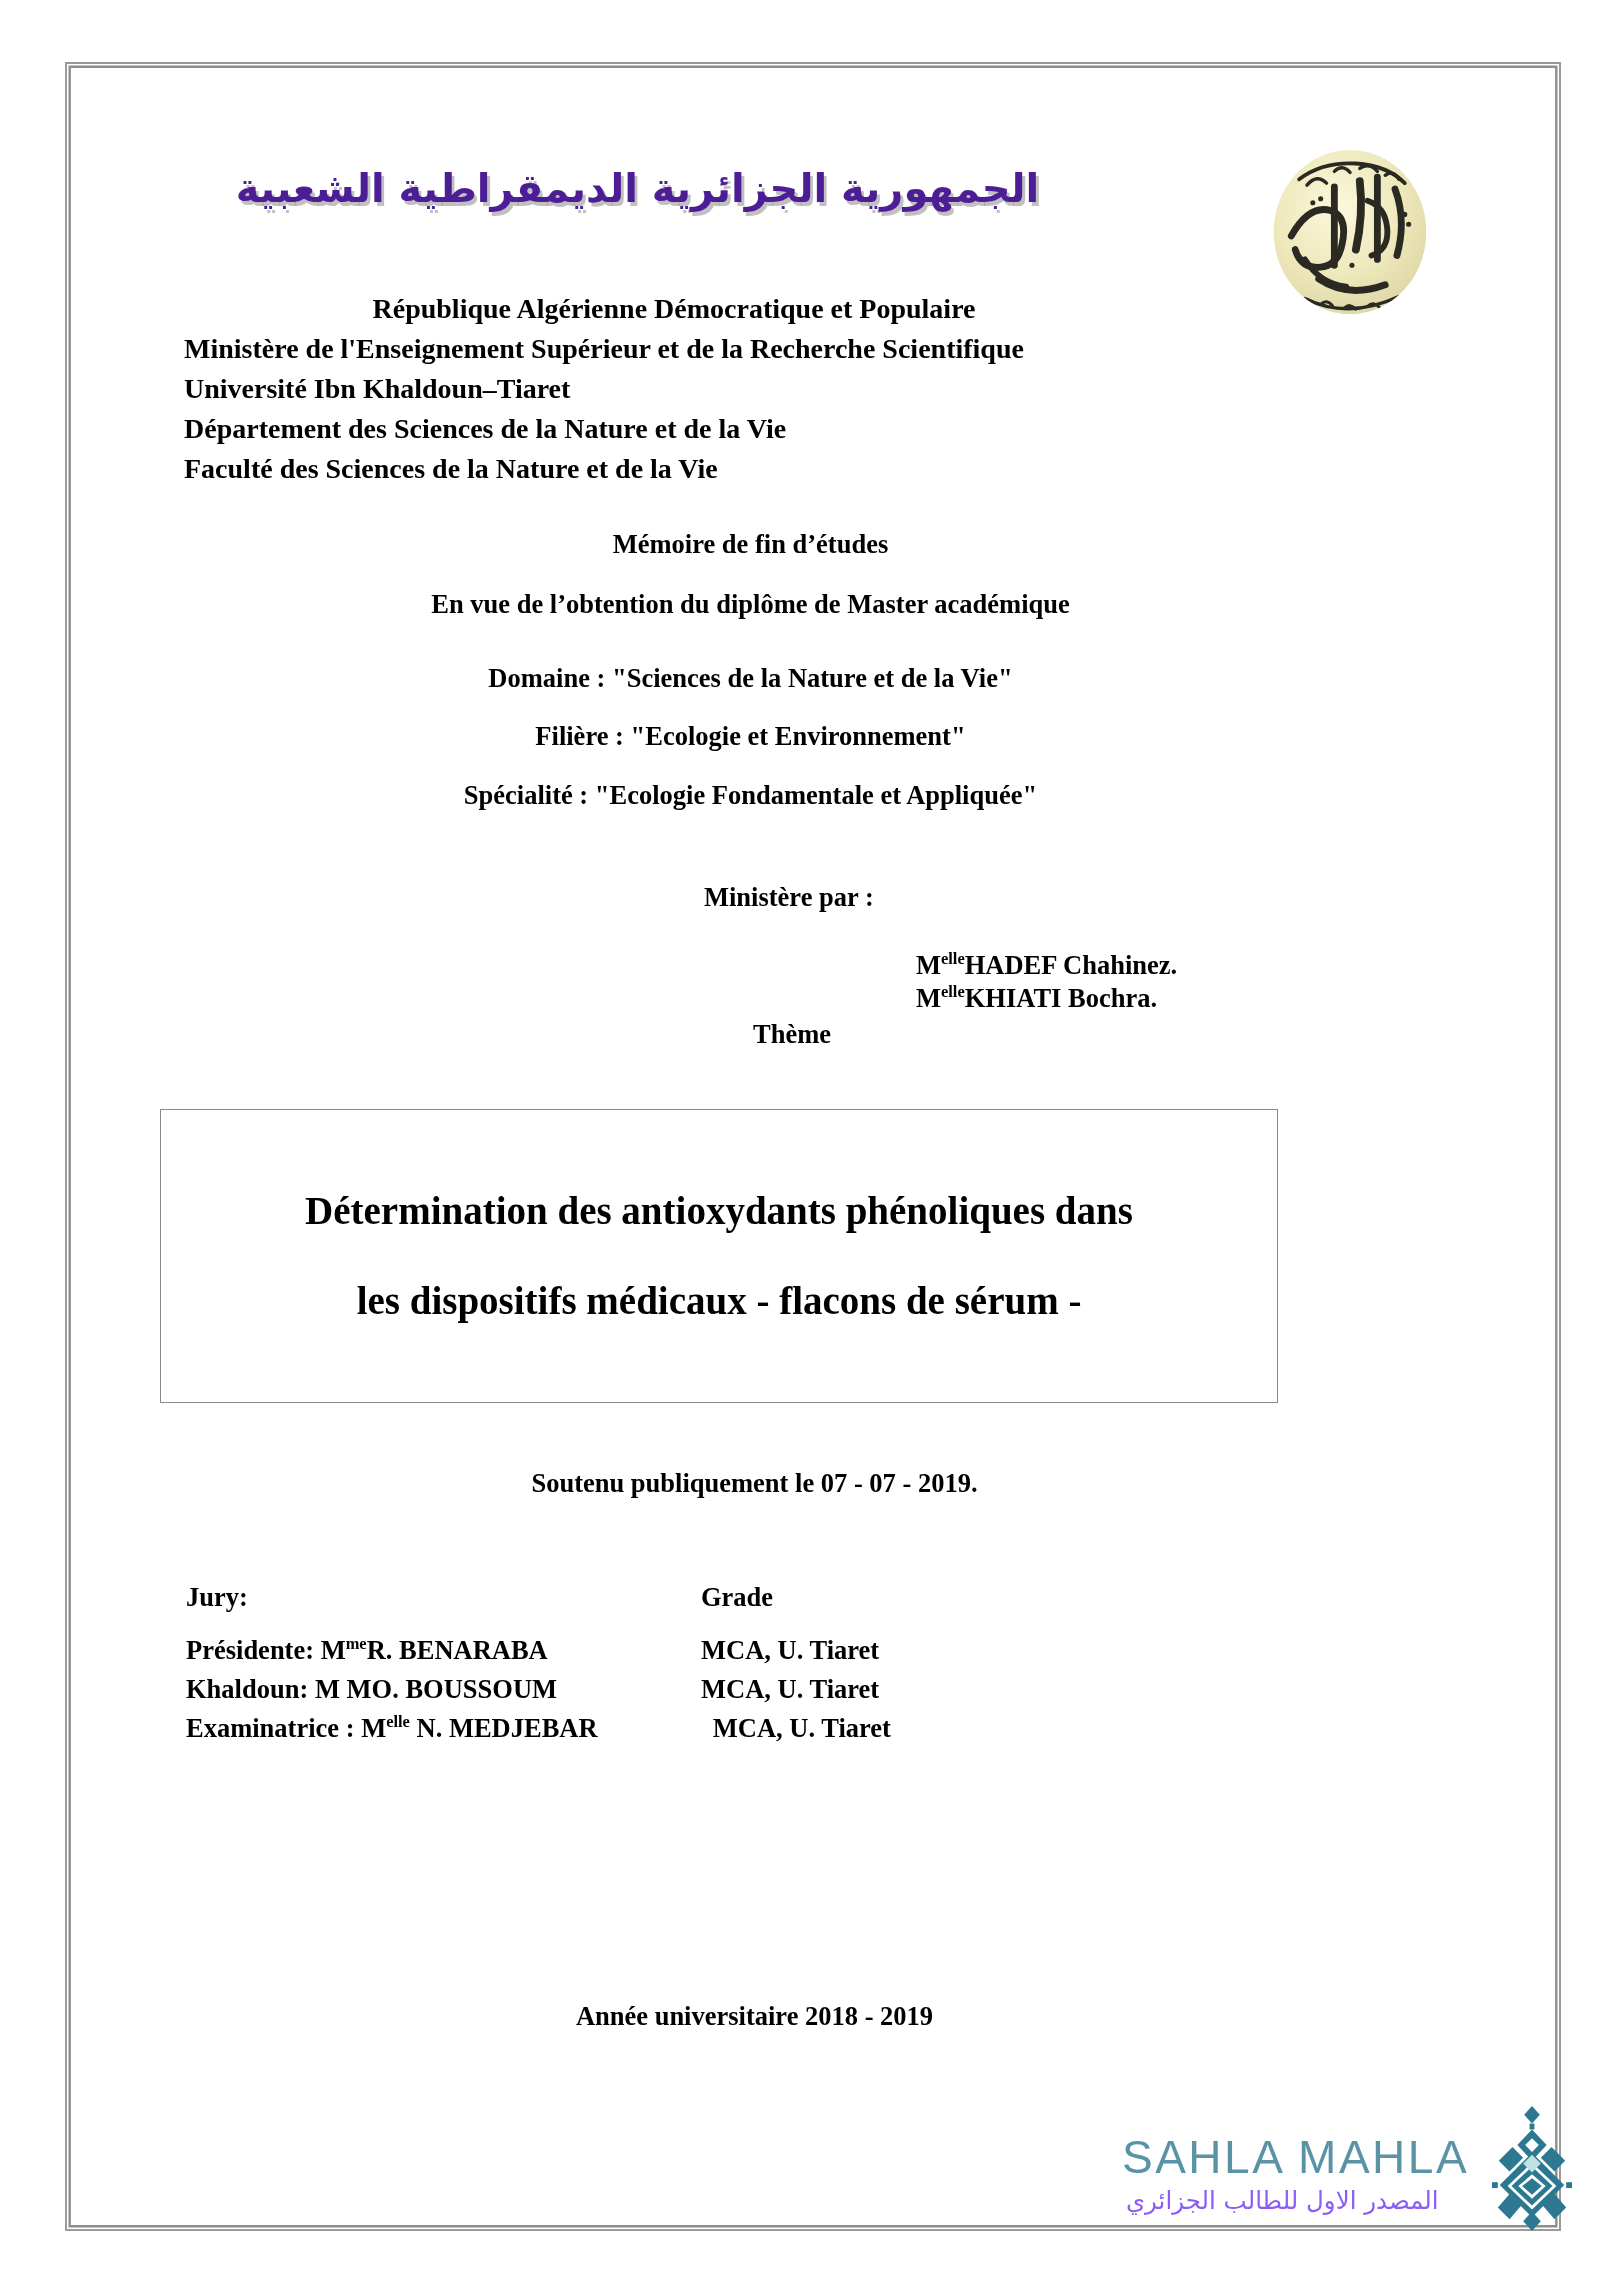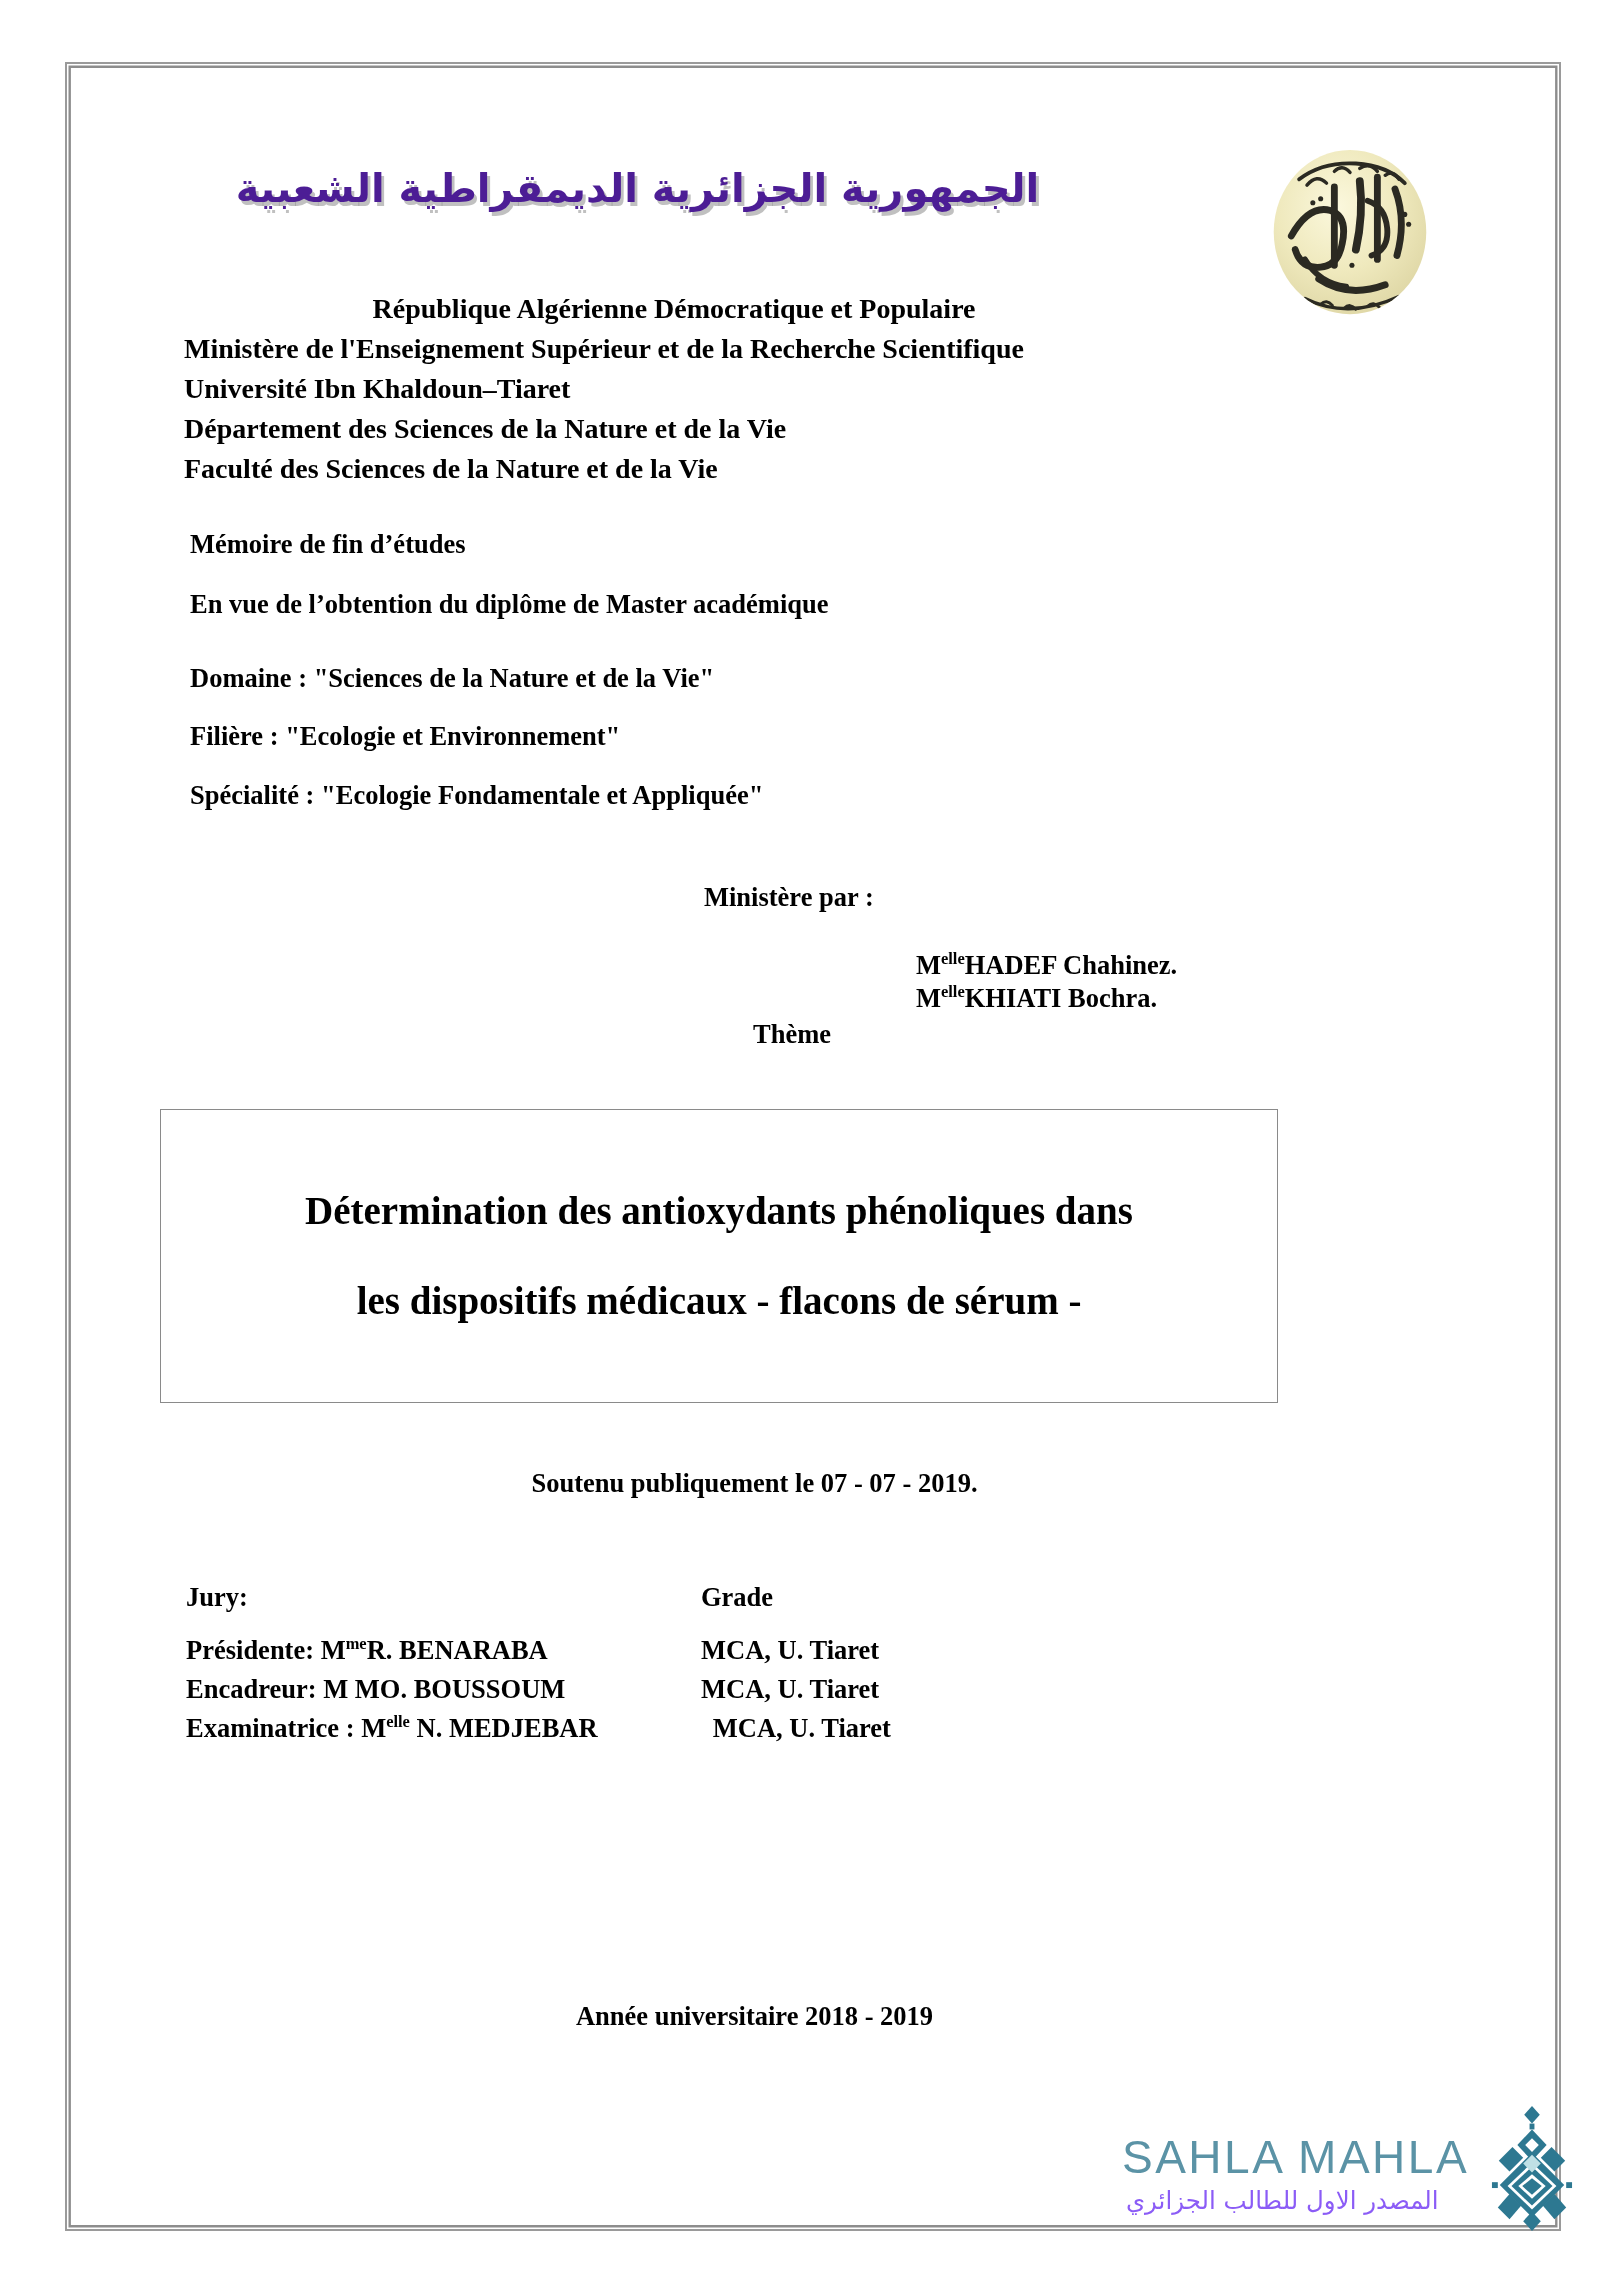--- a/index.html
+++ b/index.html
@@ -76,24 +76,24 @@
     font-weight: bold;
     line-height: 40px;
     white-space: nowrap;
   }
   .inst-line.centered { text-align: center; }
   .inst-line.left { text-align: left; }
 
   
   .degree-block {
     position: absolute;
-    left: 190px;
+    left: 172px;
     top: 529px;
     width: 1157px;
-    text-align: left;
+    text-align: center;
   }
   .degree-main {
     font-size: 26.5px;
     font-weight: bold;
     margin-bottom: 29px;
   }
   .degree-sub {
     font-size: 26.5px;
     font-weight: bold;
     margin-bottom: 43px;
@@ -336,21 +336,21 @@
       <div class="jury-row">
         <div class="jury-role">
           <span>Présidente:</span>
           <span>M</span><sup class="frac">me</sup><span>R. BENARABA</span>
         </div>
         <div class="jury-grade">MCA, U. Tiaret</div>
       </div>
 
       <div class="jury-row">
         <div class="jury-role">
-          <span>Encadreur:</span>
+          <span>Khaldoun:</span>
           <span>M</span><sup class="frac"></sup> <span>MO. BOUSSOUM</span>
         </div>
         <div class="jury-grade">MCA, U. Tiaret</div>
       </div>
 
       <div class="jury-row indented">
         <div class="jury-role">
           <span>Examinatrice :</span>
           <span>M</span><sup class="frac">elle</sup> <span>N. MEDJEBAR</span>
         </div>

